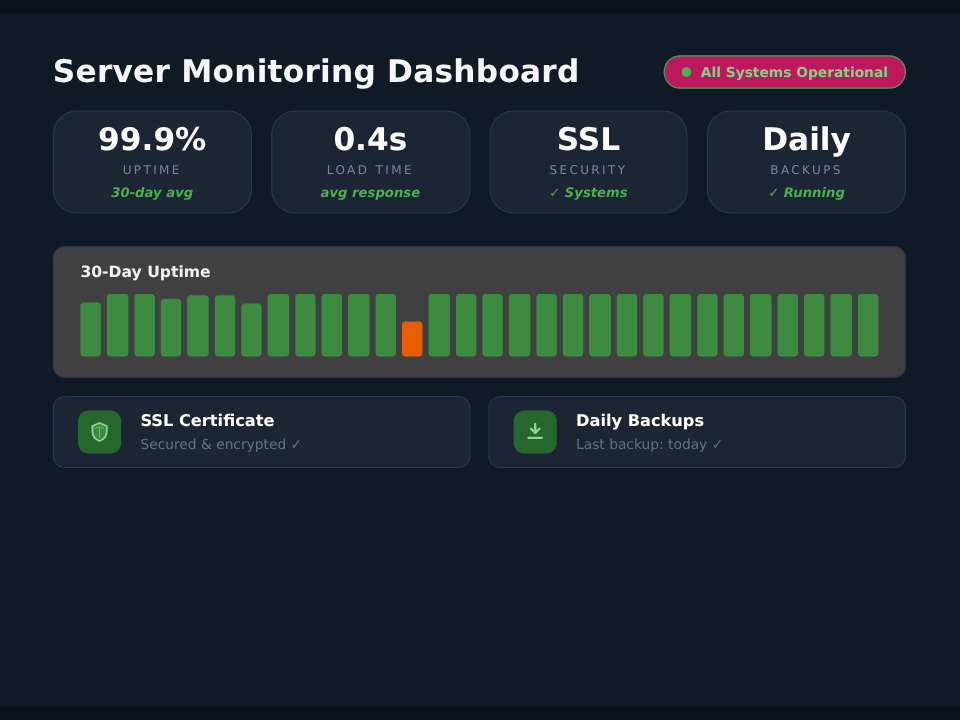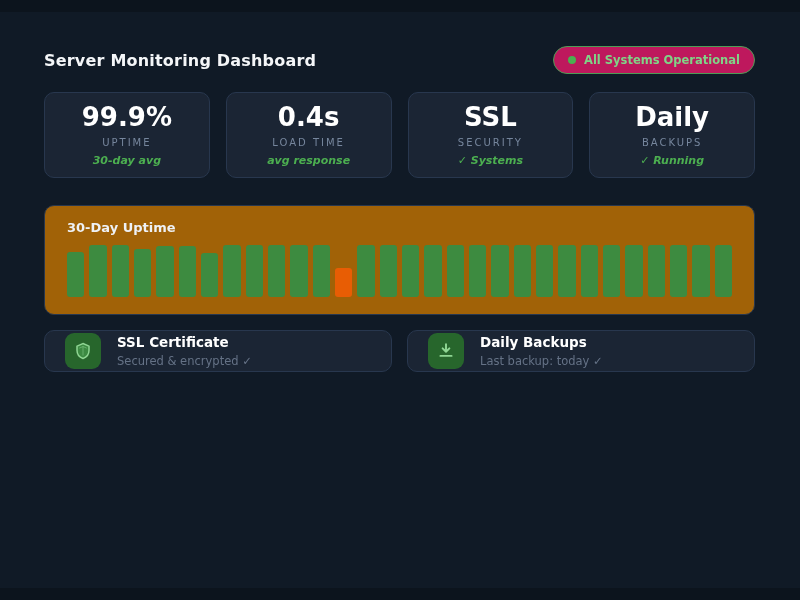--- a/index.html
+++ b/index.html
@@ -18,21 +18,21 @@
   .header {
     position: absolute;
     left: 44px; right: 45px; top: 28px;
     height: 40px;
     display: flex;
     align-items: center;
     justify-content: space-between;
   }
   .page-title {
     color: #f4f6f8;
-    font-size: 16px;
+    font-size: 26px;
     font-weight: bold;
     letter-spacing: 0.2px;
   }
   .status-badge {
     display: flex;
     align-items: center;
     gap: 8px;
     background: #be185d;
     border: 1px solid #4f9b55;
     border-radius: 14px;
@@ -54,21 +54,21 @@
     position: absolute;
     left: 44px; right: 45px; top: 80px;
     height: 86px;
     display: flex;
     gap: 16px;
   }
   .stat-card {
     flex: 1;
     background: #1b2534;
     border: 1px solid #28374e;
-    border-radius: 10px;
+    border-radius: 20px;
     display: flex;
     flex-direction: column;
     align-items: center;
     justify-content: center;
   }
   .stat-value {
     color: #ffffff;
     font-size: 26px;
     font-weight: bold;
     line-height: 1;
@@ -84,21 +84,21 @@
     color: #4caf50;
     font-size: 11px;
     font-weight: bold;
     font-style: italic;
   }
   
   .chart-panel {
     position: absolute;
     left: 44px; right: 45px; top: 193px;
     height: 110px;
-    background: #a16207;
+    background: #404040;
     border: 1px solid #28374e;
     border-radius: 10px;
   }
   .chart-title {
     position: absolute;
     left: 22px; top: 14px;
     color: #eef1f5;
     font-size: 13px;
     font-weight: bold;
   }
@@ -111,21 +111,21 @@
     gap: 5px;
   }
   .bar {
     flex: 1;
     border-radius: 3px;
   }
   
   .info-row {
     position: absolute;
     left: 44px; right: 45px; top: 318px;
-    height: 42px;
+    height: 60px;
     display: flex;
     gap: 15px;
   }
   .info-card {
     flex: 1;
     background: #1b2534;
     border: 1px solid #28374e;
     border-radius: 10px;
     display: flex;
     align-items: center;

